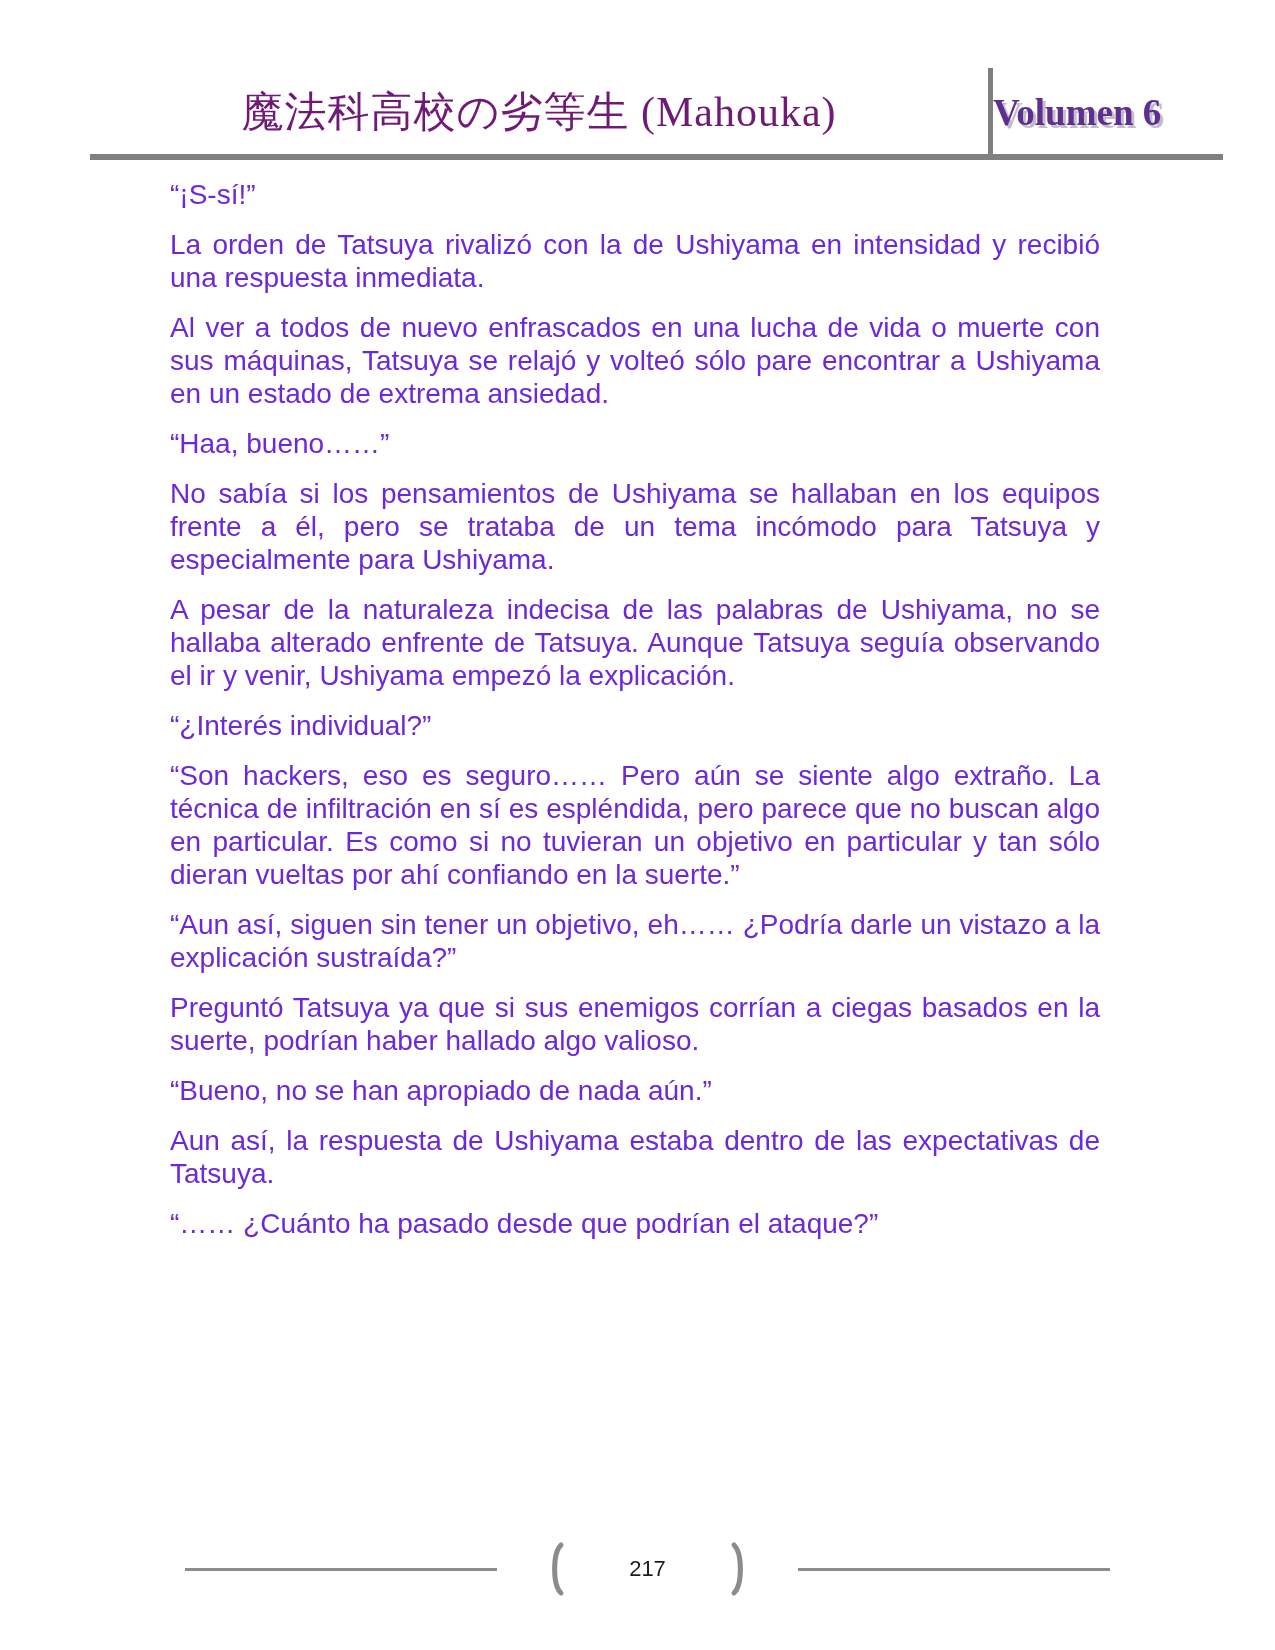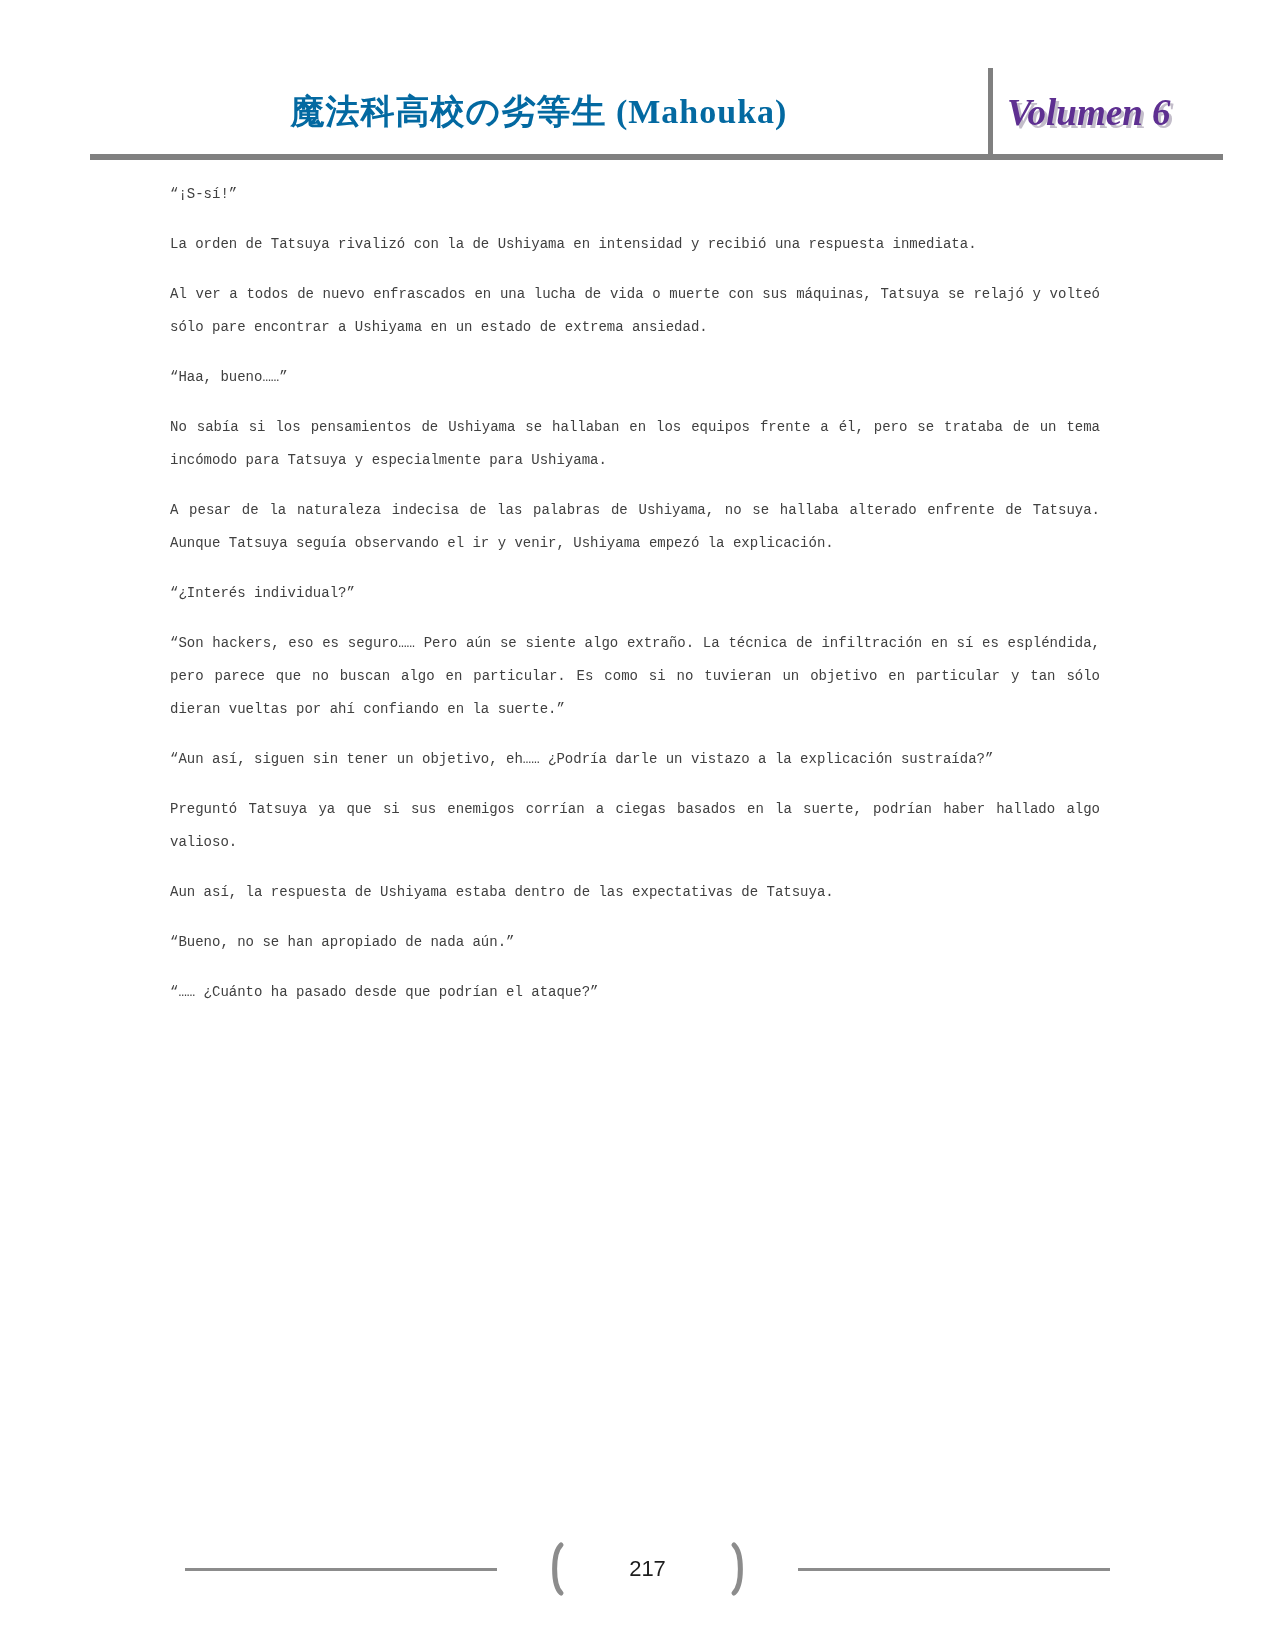--- a/index.html
+++ b/index.html
@@ -24,36 +24,34 @@
   }
   .header-title-cell {
     width: 898px;
     display: flex;
     align-items: center;
     justify-content: center;
   }
   .doc-title {
     margin: 0;
     font-family: "Liberation Serif", "DejaVu Serif", serif;
-    font-weight: bold;
-    font-size: 34px;
+    font-weight: normal;
+    font-size: 42px;
     line-height: 1;
-    color: #0369a1;
+    color: #701a75;
     letter-spacing: 1px;
     white-space: nowrap;
   }
   .header-divider {
     width: 5px;
     background: #808080;
   }
   .header-volume-cell {
     display: flex;
     align-items: center;
-    padding-left: 14px;
-    font-style: italic;
   }
   .volume-label {
     font-family: "Liberation Serif", "DejaVu Serif", serif;
     font-weight: bold;
     font-size: 37px;
     line-height: 1;
     color: #5e2f91;
     text-shadow: 3px 3px 0 #c3bdca;
     white-space: nowrap;
   }
@@ -65,24 +63,24 @@
     height: 6px;
     background: #808080;
   }
 
   
   .body-text {
     position: absolute;
     left: 170px;
     top: 178px;
     width: 930px;
-    font-family: Liberation Mono, monospace;
-    font-size: 14px;
+    font-family: Liberation Sans, sans-serif;
+    font-size: 28px;
     line-height: 33px;
-    color: #404040;
+    color: #6d28d9;
     text-align: justify;
   }
   .body-text p { margin: 0 0 17px 0; }
 
   
   .page-footer {
     position: absolute;
     left: 185px;
     top: 1540px;
     width: 925px;
@@ -128,22 +126,22 @@
     <p>“¡S-sí!”</p>
     <p>La orden de Tatsuya rivalizó con la de Ushiyama en intensidad y recibió una respuesta inmediata.</p>
     <p>Al ver a todos de nuevo enfrascados en una lucha de vida o muerte con sus máquinas, Tatsuya se relajó y volteó sólo pare encontrar a Ushiyama en un estado de extrema ansiedad.</p>
     <p>“Haa, bueno……”</p>
     <p>No sabía si los pensamientos de Ushiyama se hallaban en los equipos frente a él, pero se trataba de un tema incómodo para Tatsuya y especialmente para Ushiyama.</p>
     <p>A pesar de la naturaleza indecisa de las palabras de Ushiyama, no se hallaba alterado enfrente de Tatsuya. Aunque Tatsuya seguía observando el ir y venir, Ushiyama empezó la explicación.</p>
     <p>“¿Interés individual?”</p>
     <p>“Son hackers, eso es seguro…… Pero aún se siente algo extraño. La técnica de infiltración en sí es espléndida, pero parece que no buscan algo en particular. Es como si no tuvieran un objetivo en particular y tan sólo dieran vueltas por ahí confiando en la suerte.”</p>
     <p>“Aun así, siguen sin tener un objetivo, eh…… ¿Podría darle un vistazo a la explicación sustraída?”</p>
     <p>Preguntó Tatsuya ya que si sus enemigos corrían a ciegas basados en la suerte, podrían haber hallado algo valioso.</p>
+    <p>“Bueno, no se han apropiado de nada aún.”</p>
     <p>Aun así, la respuesta de Ushiyama estaba dentro de las expectativas de Tatsuya.</p>
-    <p>“Bueno, no se han apropiado de nada aún.”</p>
     <p>“…… ¿Cuánto ha pasado desde que podrían el ataque?”</p>
   </main>
 
   <footer class="page-footer">
     <div class="footer-line"></div>
     <span class="bracket">
       <svg width="22" height="58" viewBox="0 0 22 58" xmlns="http://www.w3.org/2000/svg">
         <path d="M16,5 C7.5,13 7.5,45 16,53" fill="none" stroke="#8c8c8c" stroke-width="5" stroke-linecap="round"></path>
       </svg>
     </span>

